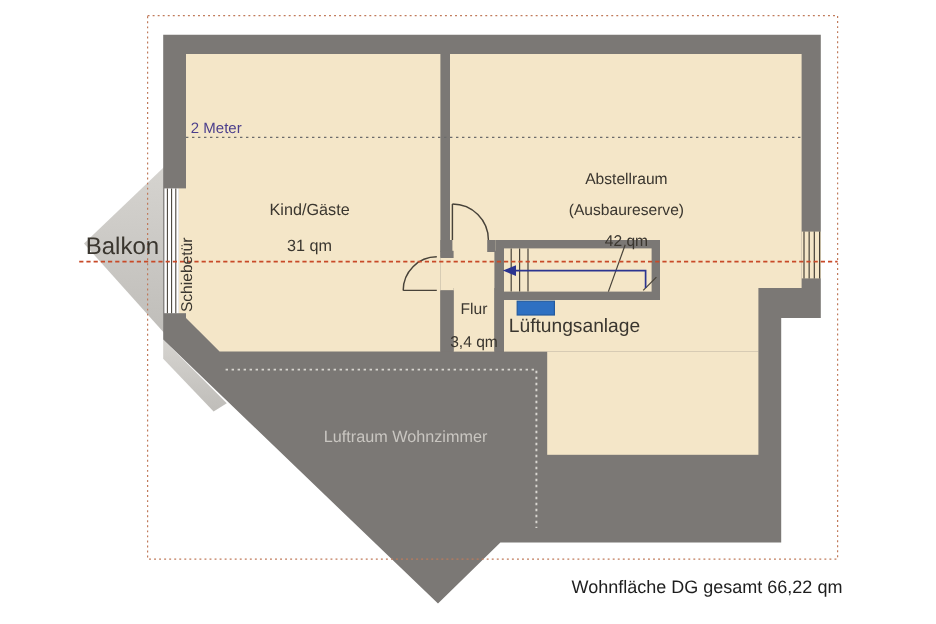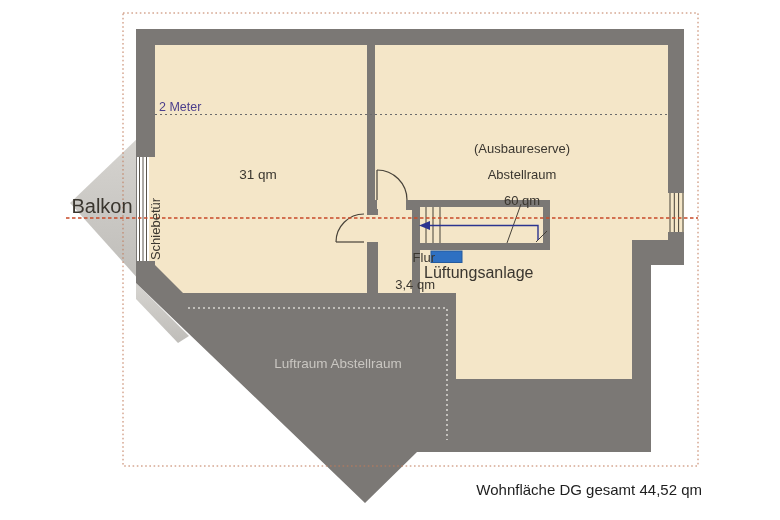--- a/index.html
+++ b/index.html
@@ -11,21 +11,21 @@
   html,body{margin:0;padding:0;background:#fff;}
   .stage{position:relative;width:780px;height:520px;background:#fff;overflow:hidden;
          font-family:"Liberation Sans",sans-serif;}
   .stage svg{position:absolute;left:0;top:0;}
   .wallf{fill:var(--wall);}
   .floorf{fill:var(--floor);}
   .lbl{position:absolute;color:var(--ink);white-space:pre-line;text-align:right;}
   .t-center{text-align:center;}
   .t-kind{left:178px;top:152px;width:160px;font-size:13.5px;line-height:15px;}
   .t-abstell{left:442px;top:129px;width:160px;font-size:13px;line-height:13px;}
-  .t-flur{left:355px;top:237px;width:80px;font-size:13px;line-height:13.5px;text-align:right;}
+  .t-flur{left:355px;top:237px;width:80px;font-size:13px;line-height:13.5px;}
   .t-vent{left:424px;top:264px;font-size:16px;}
   .t-luftraum{left:258px;top:356px;width:160px;font-size:13.5px;color:var(--luftraum_text);}
   .t-balkon{left:62px;top:195px;width:80px;font-size:20px;}
   .t-schiebe{left:96px;top:221px;width:120px;height:16px;font-size:13px;
              transform:rotate(-90deg);transform-origin:center;}
   .t-2meter{left:159px;top:100px;font-size:12.5px;color:var(--meter_text);}
   .t-footer{left:430px;top:481px;width:272px;text-align:right;font-size:15px;color:var(--footer_text);}
 </style>
 </head>
 <body>
@@ -112,32 +112,33 @@
     <rect x="123" y="13" width="575" height="453" fill="none" stroke="var(--border_dash)" stroke-width="1" stroke-dasharray="1.6,2.6"></rect>
   </svg>
 
   <div class="lbl t-2meter">2 Meter</div>
 
   <div class="lbl t-balkon t-center">Balkon</div>
 
   <div class="lbl t-schiebe t-center">Schiebetür</div>
 
   <div class="lbl t-kind t-center">
+    <div>Kind/Gäste</div>
     <div>31 qm</div>
   </div>
 
   <div class="lbl t-abstell t-center">
+    <div>Abstellraum</div>
     <div>(Ausbaureserve)</div>
-    <div>Abstellraum</div>
-    <div>60 qm</div>
+    <div>42 qm</div>
   </div>
 
   <div class="lbl t-flur t-center">
     <div>Flur</div>
     <div>3,4 qm</div>
   </div>
 
   <div class="lbl t-vent">Lüftungsanlage</div>
 
-  <div class="lbl t-luftraum t-center">Luftraum Abstellraum</div>
+  <div class="lbl t-luftraum t-center">Luftraum Wohnzimmer</div>
 
-  <div class="lbl t-footer">Wohnfläche DG gesamt 44,52 qm</div>
+  <div class="lbl t-footer">Wohnfläche DG gesamt 66,22 qm</div>
 </div>
 
 </body></html>

